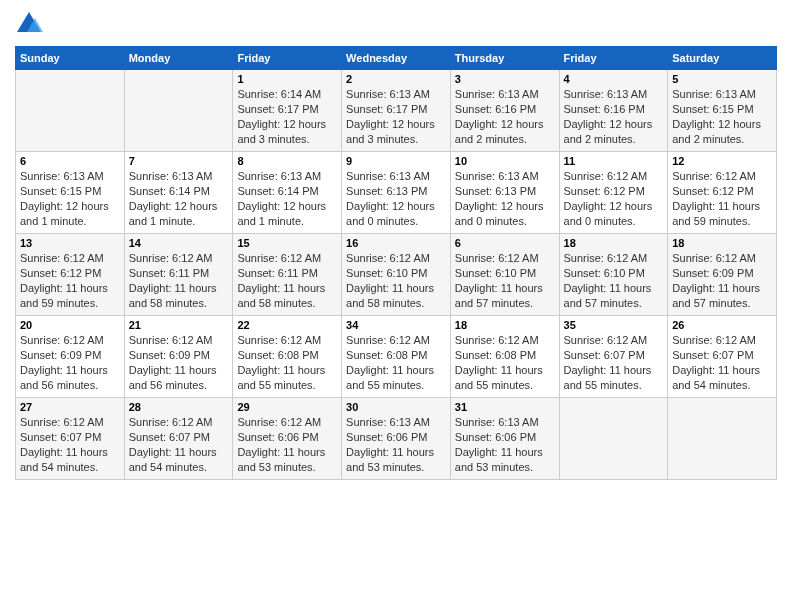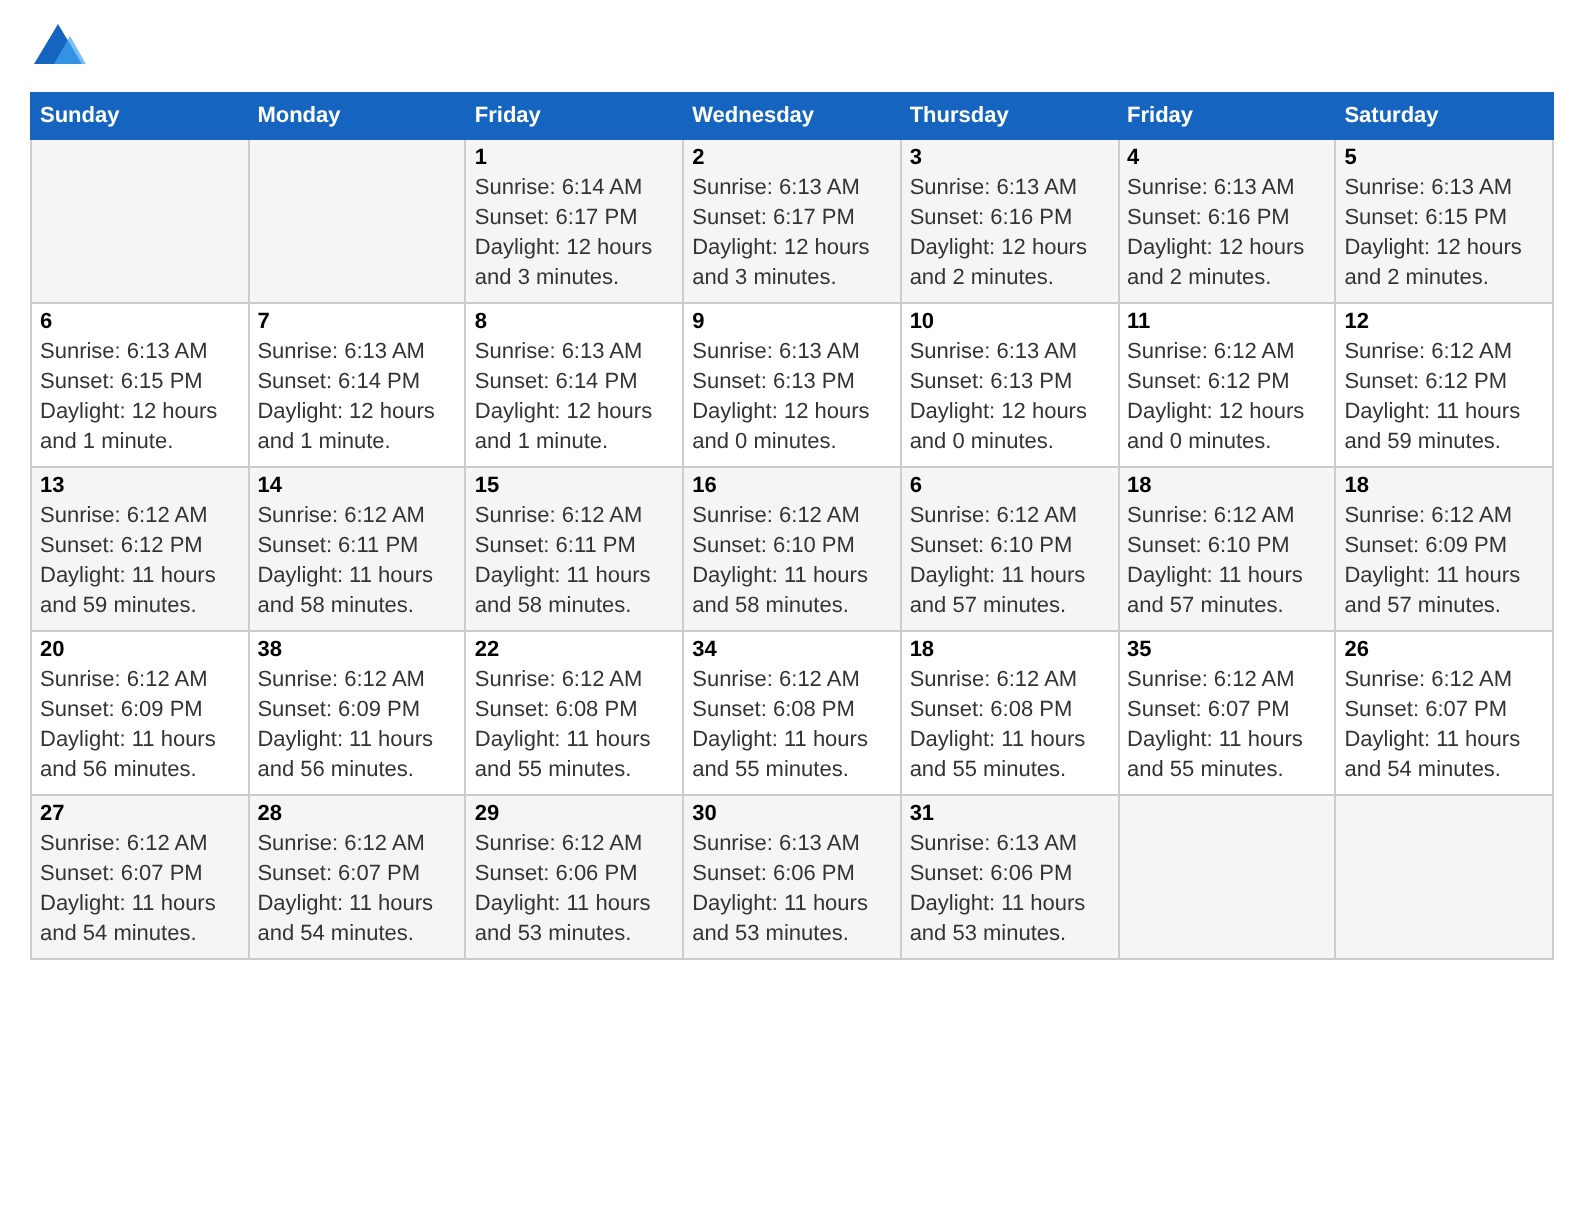--- a/index.html
+++ b/index.html
@@ -257,21 +257,21 @@
           </td>
         </tr>
         <tr>
           <td>
             <span class="day-number">20</span>
             <div class="cell-text">Sunrise: 6:12 AM
 Sunset: 6:09 PM
 Daylight: 11 hours and 56 minutes.</div>
           </td>
           <td>
-            <span class="day-number">38</span>
+            <span class="day-number">21</span>
             <div class="cell-text">Sunrise: 6:12 AM
 Sunset: 6:09 PM
 Daylight: 11 hours and 56 minutes.</div>
           </td>
           <td>
             <span class="day-number">22</span>
             <div class="cell-text">Sunrise: 6:12 AM
 Sunset: 6:08 PM
 Daylight: 11 hours and 55 minutes.</div>
           </td>

